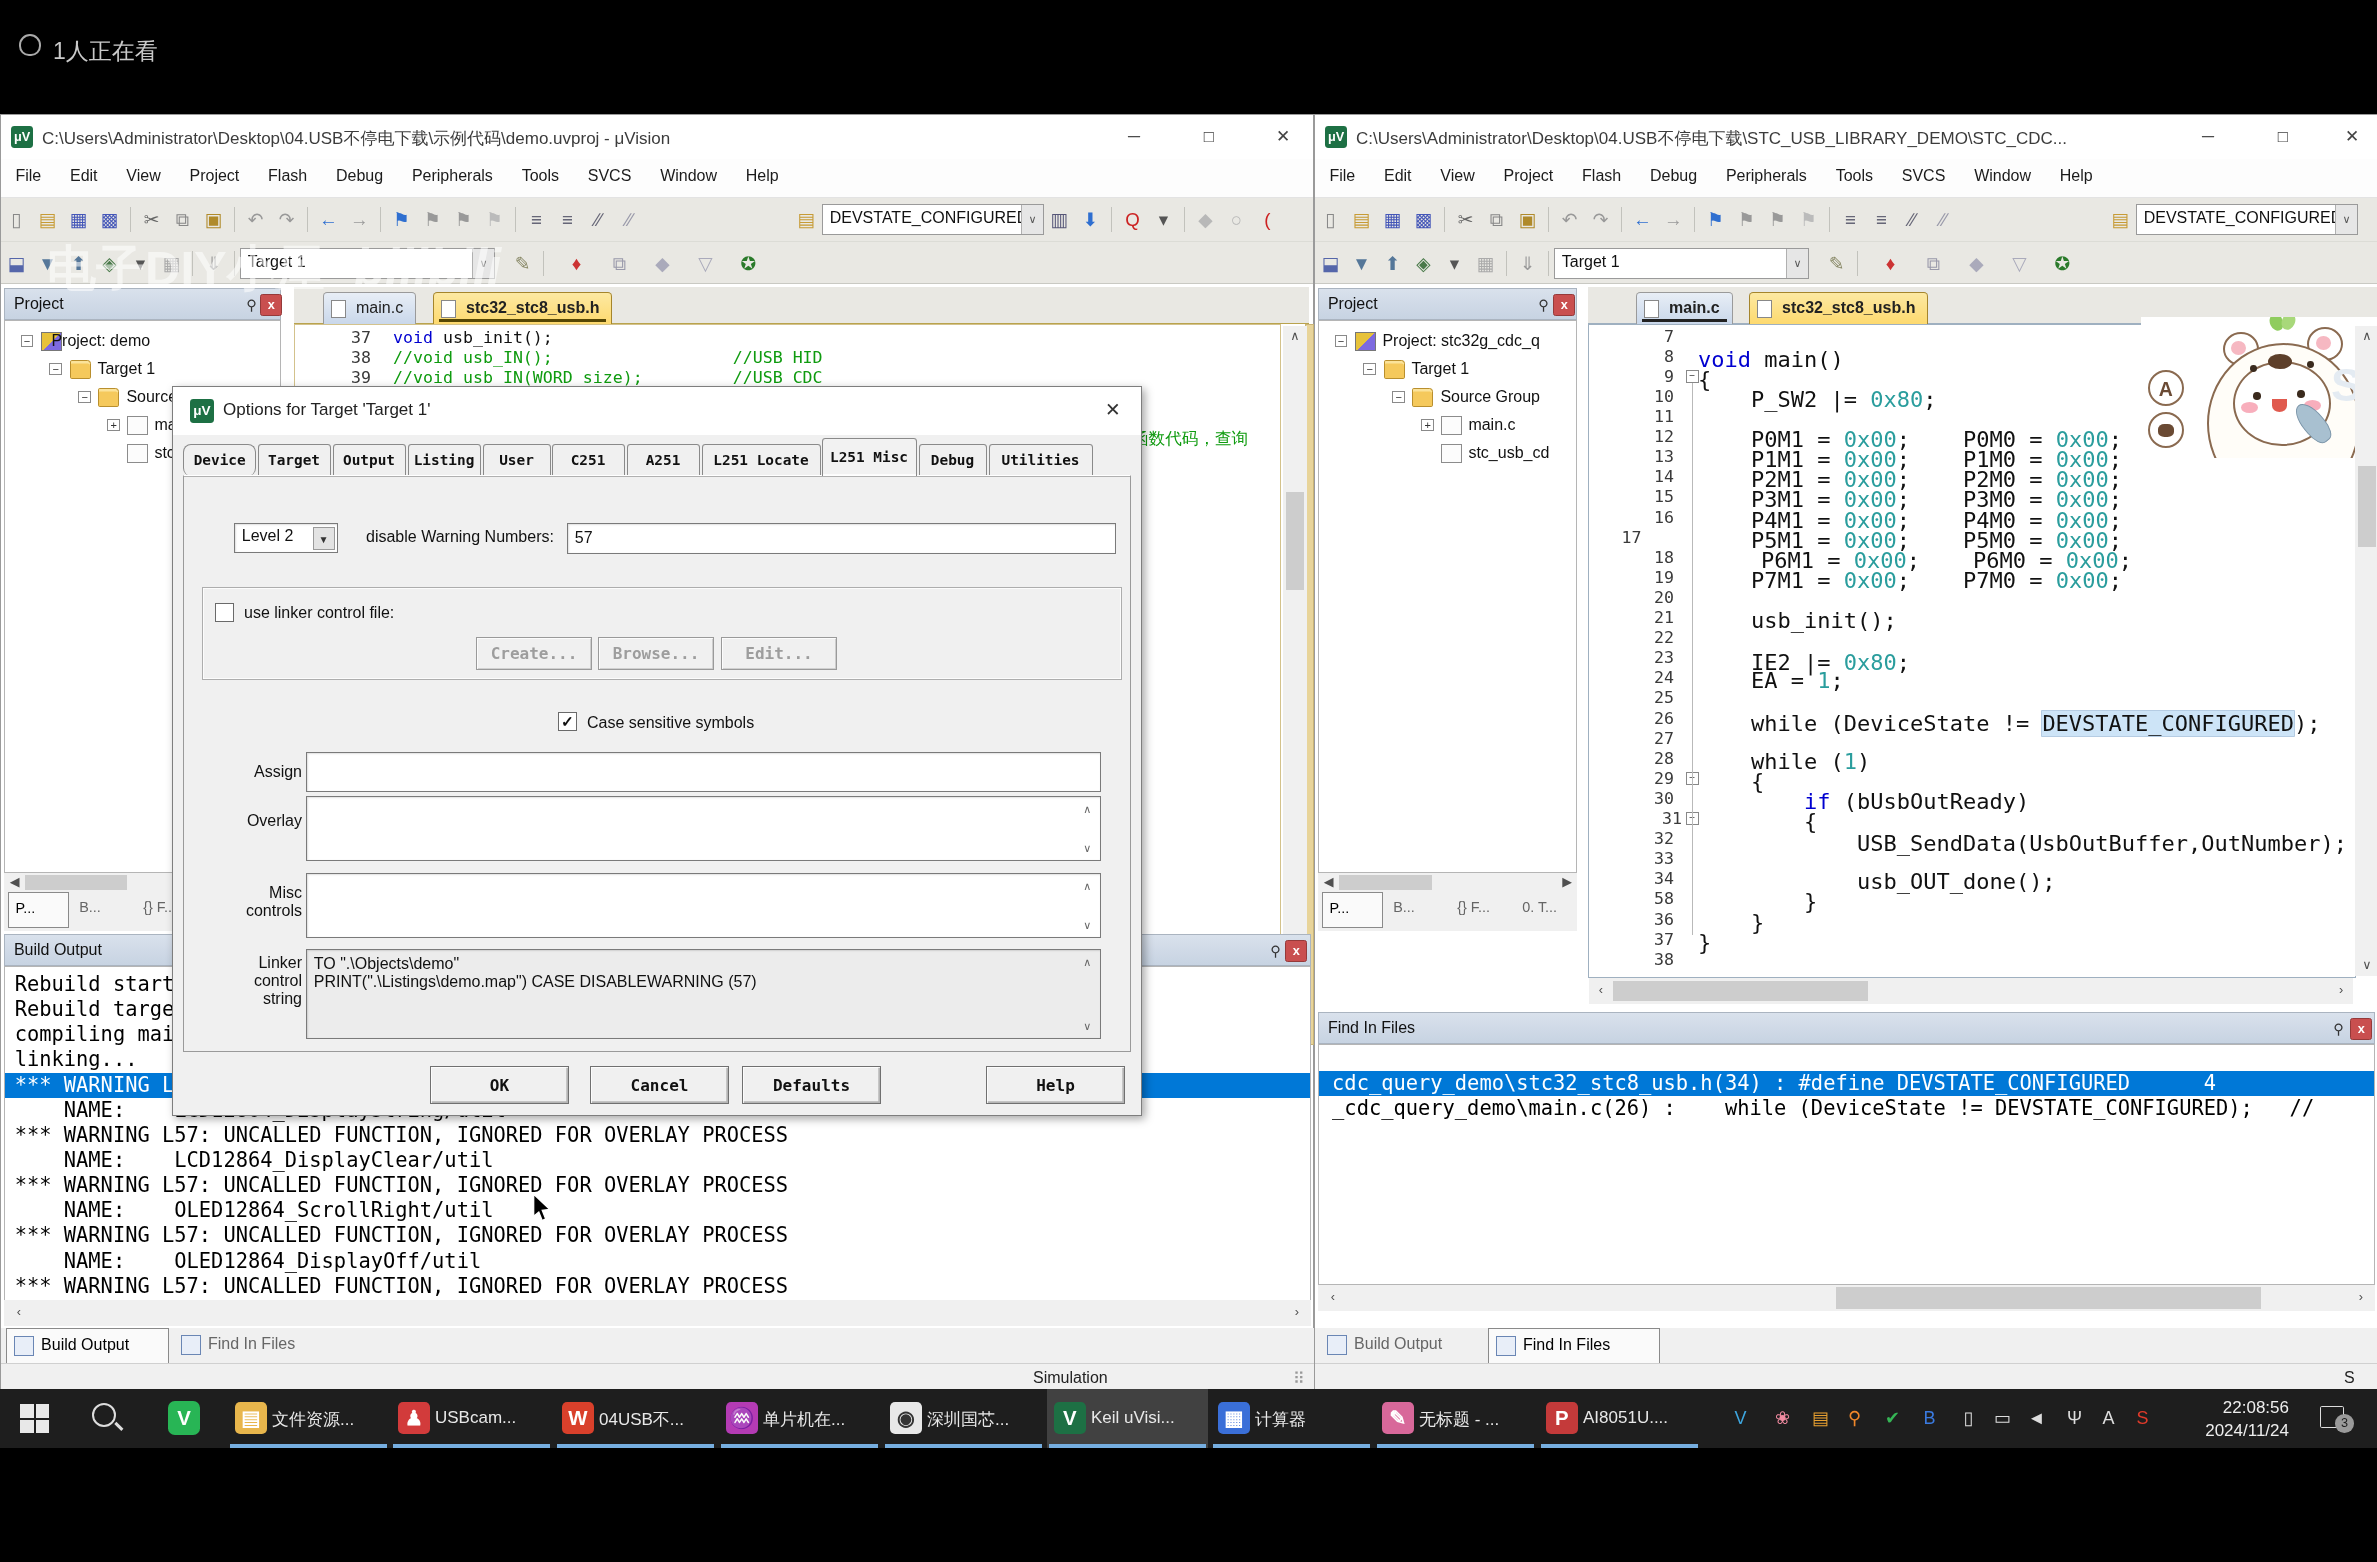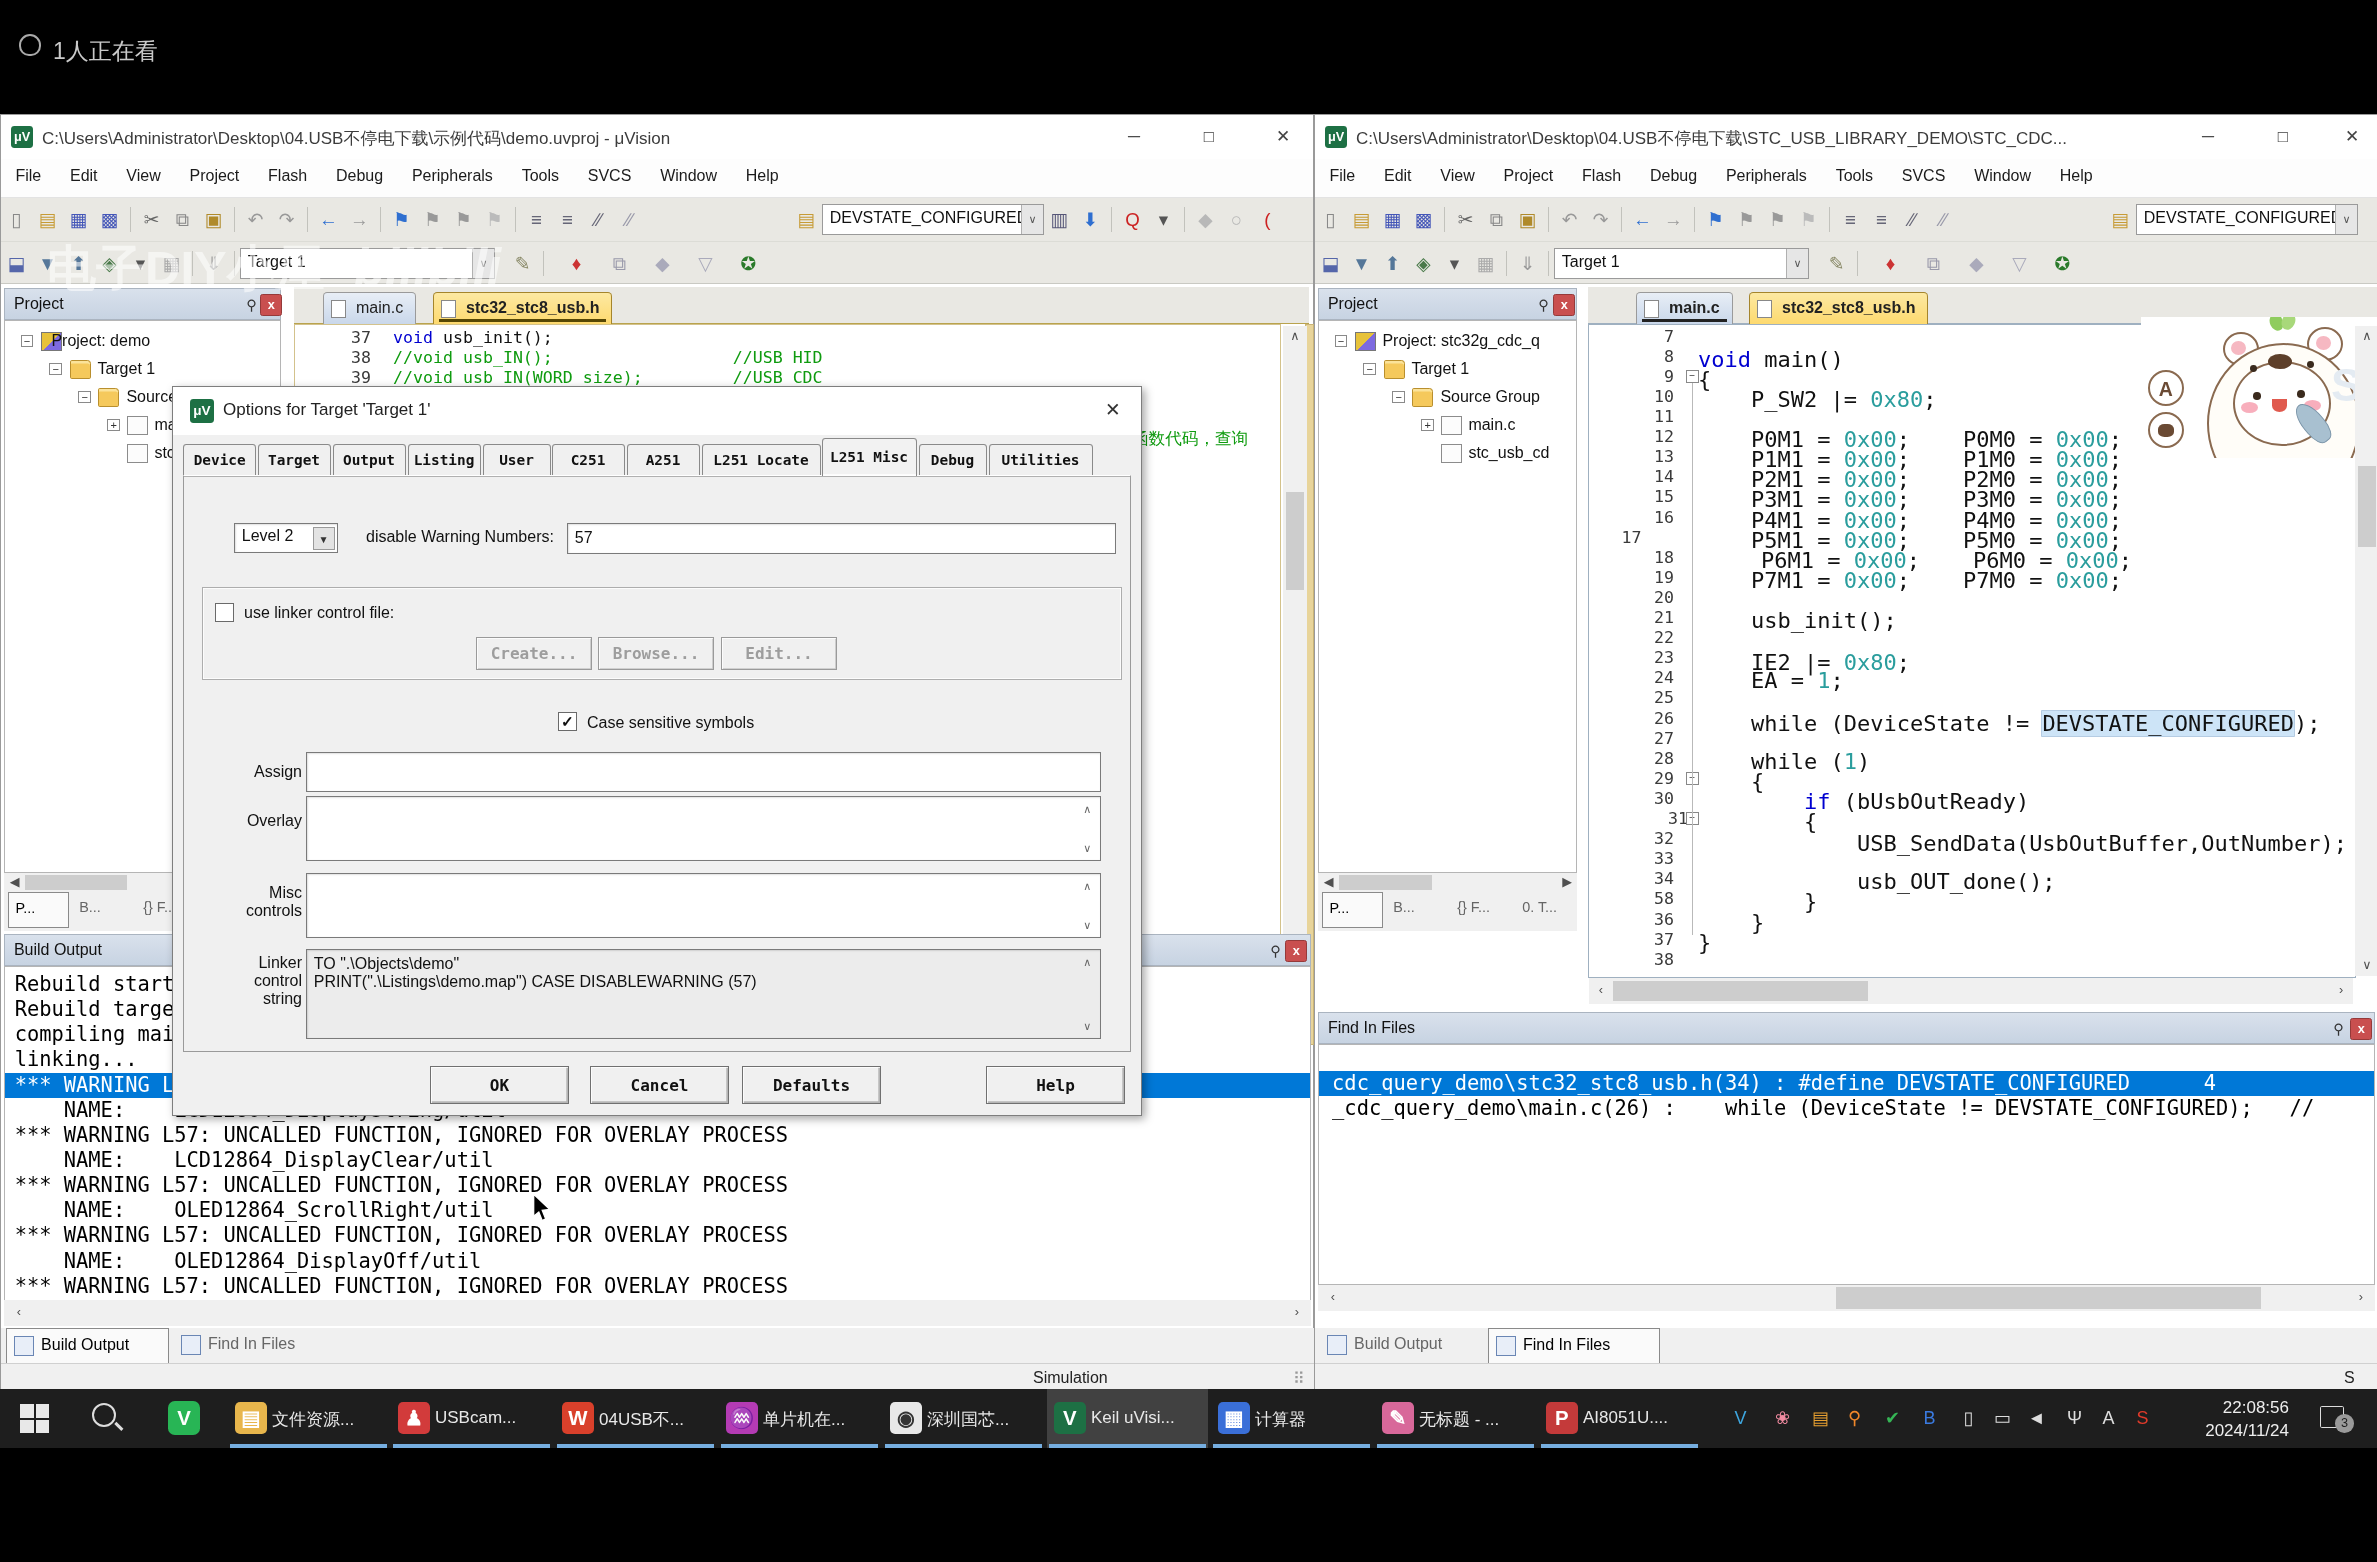--- a/index.html
+++ b/index.html
@@ -357,21 +357,21 @@
         <div class="cl" style="top: 444px;">
           <span class="ln" style="left: 0px; width: 85px;">29</span>
           <div class="fold" style="left: 97px; top: 3.4px;">−</div>
           <span class="tk" style="left: 109px;"><span class="p">    {</span></span>
         </div>
         <div class="cl" style="top: 464px;">
           <span class="ln" style="left: 0px; width: 85px;">30</span>
           <span class="tk" style="left: 109px;"><span class="p">        </span><span class="k">if</span><span class="p"> (bUsbOutReady)</span></span>
         </div>
         <div class="cl" style="top: 484px;">
-          <span class="ln" style="left: 14px; width: 85px;">31</span>
+          <span class="ln" style="left: 8px; width: 85px;">31</span>
           <div class="fold" style="left: 97px; top: 3.4px;">−</div>
           <span class="tk" style="left: 109px;"><span class="p">        {</span></span>
         </div>
         <div class="cl" style="top: 504px;">
           <span class="ln" style="left: 0px; width: 85px;">32</span>
           <span class="tk" style="left: 109px;"><span class="p">            USB_SendData(UsbOutBuffer,OutNumber);</span><span class="p">  </span><span class="c">//发送数</span></span>
         </div>
         <div class="cl" style="top: 524px;">
           <span class="ln" style="left: 0px; width: 85px;">33</span>
           <span class="tk" style="left: 109px;"></span>
@@ -455,21 +455,21 @@
   </div>
 </div>
 
 <div id="dialog">
   <div class="dtitle">
     <div class="dicon">μV</div>
     <div class="dtext">Options for Target 'Target 1'</div>
     <div class="dx">✕</div>
   </div>
   <div class="dtabs" id="dtabs">
-      <div class="dtab" style="left: 1.7px; width: 73px;">Device</div>
+      <div class="dtab" style="left: 1.7px; width: 73px; border-radius: 8px;">Device</div>
       <div class="dtab" style="left: 76px; width: 73px;">Target</div>
       <div class="dtab" style="left: 151px; width: 73px;">Output</div>
       <div class="dtab" style="left: 226px; width: 73px;">Listing</div>
       <div class="dtab" style="left: 301px; width: 68px;">User</div>
       <div class="dtab" style="left: 370px; width: 73px;">C251</div>
       <div class="dtab" style="left: 445px; width: 73px;">A251</div>
       <div class="dtab" style="left: 520px; width: 119px;">L251 Locate</div>
       <div class="dtab active" style="left: 640px; width: 95px;">L251 Misc</div>
       <div class="dtab" style="left: 737px; width: 68px;">Debug</div>
       <div class="dtab" style="left: 807px; width: 104px;">Utilities</div>

